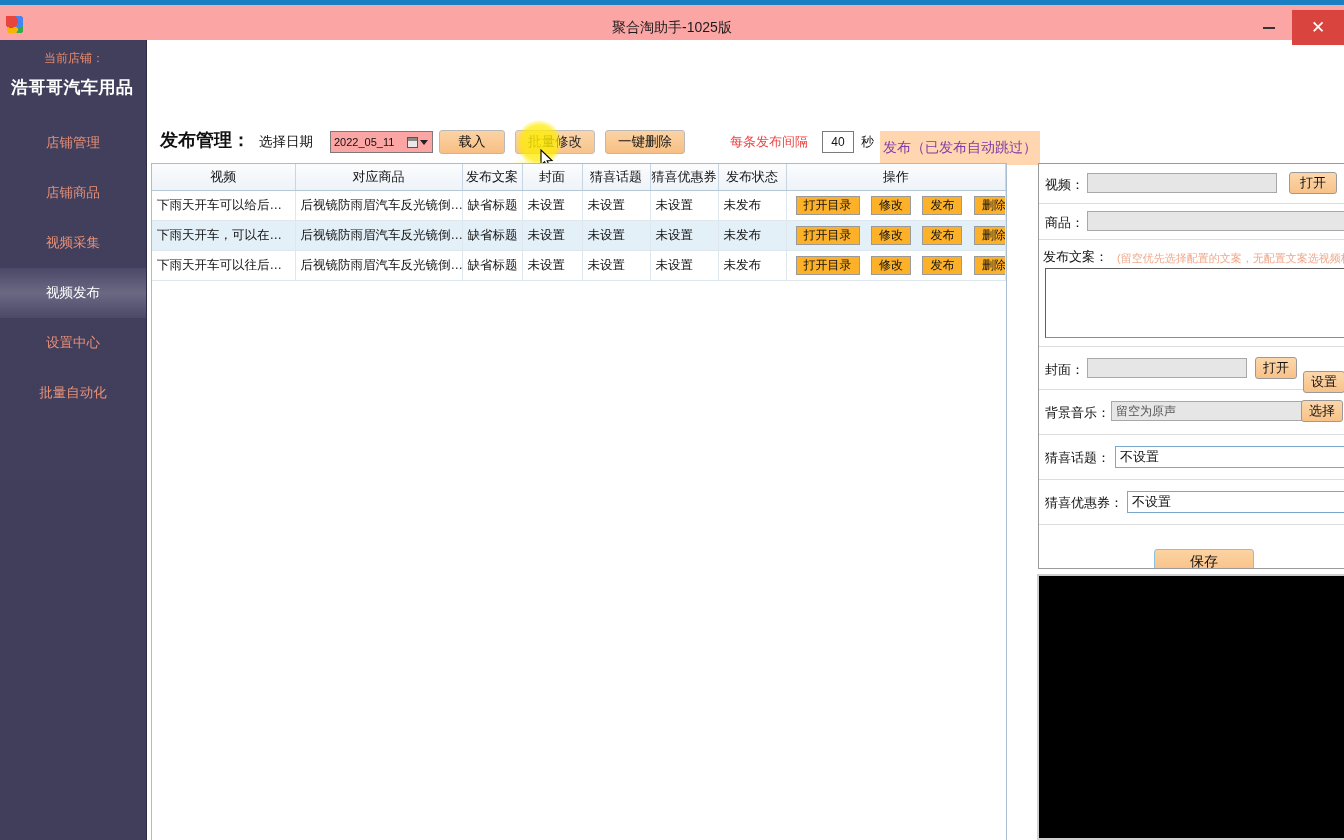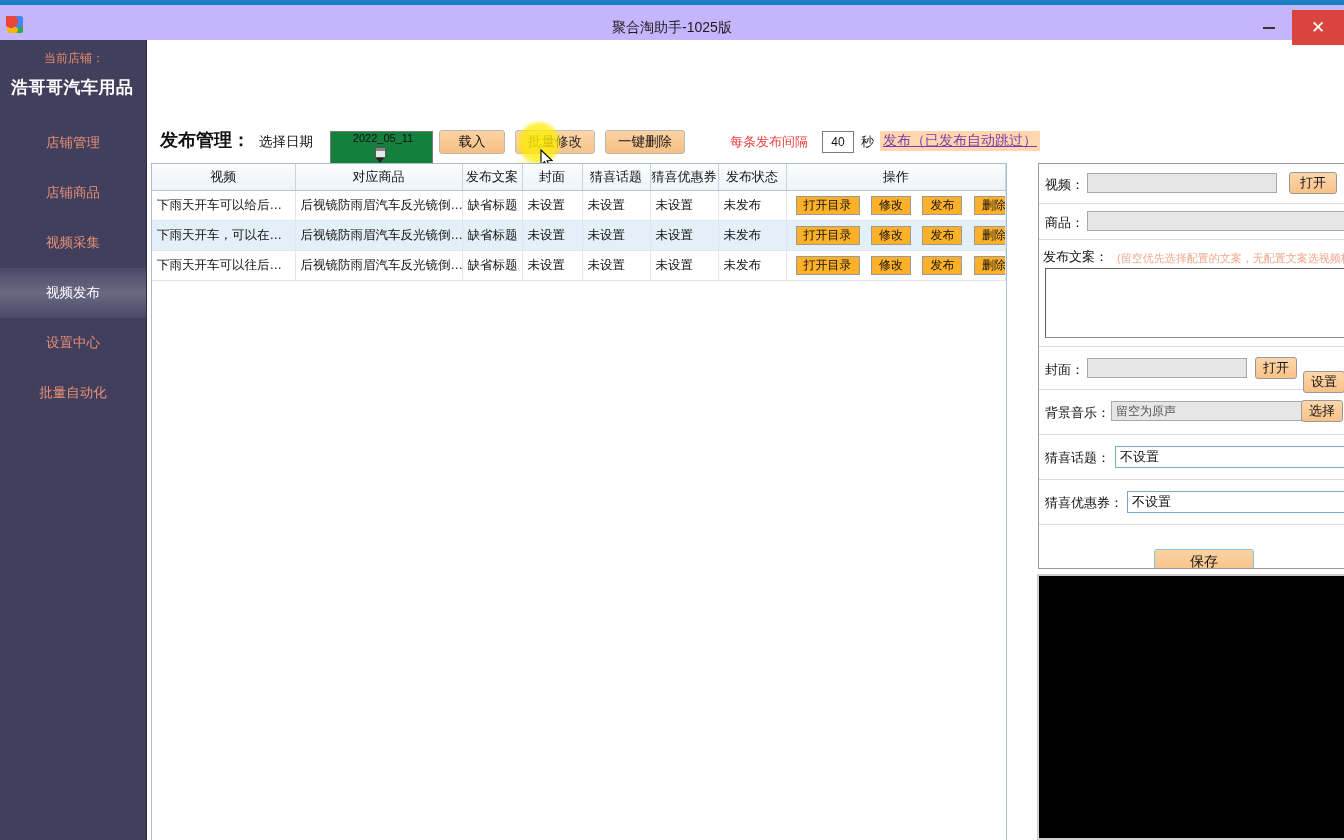--- a/index.html
+++ b/index.html
@@ -7,21 +7,21 @@
     width: 1344px; height: 840px;
     overflow: hidden;
     font-family: "Liberation Sans", "DejaVu Sans", sans-serif;
     background: #ffffff;
   }
   #app { position: relative; width: 1344px; height: 840px; background: #fff; }
 
   
   .titlebar {
     position: absolute; left: 0; top: 0; width: 1344px; height: 40px;
-    background: #c4b5fd;
+    background: #fca5a5;
     border-top: 5px solid #1a7fc1;
     display: flex; align-items: center;
   }
   .title-icon {
     position: absolute; left: 6px; top: 11px; width: 17px; height: 17px;
     background:
       radial-gradient(circle at 30% 30%, #e8453c 0 40%, transparent 41%),
       radial-gradient(circle at 72% 33%, #4285f4 0 36%, transparent 37%),
       radial-gradient(circle at 38% 72%, #f7b500 0 36%, transparent 37%),
       radial-gradient(circle at 72% 72%, #34a853 0 34%, transparent 35%);
@@ -72,23 +72,23 @@
   .manual {
     position: absolute; left: 1107px; top: 92px; font-size: 13px;
     color: #2424c8; text-decoration: underline; cursor: pointer;
   }
 
   
   .toolbar { position: absolute; left: 147px; top: 121px; width: 1197px; height: 42px; background: #fff; }
   .tb-title { position: absolute; left: 13px; top: 7px; font-size: 18px; font-weight: bold; color: #111; }
   .tb-datelabel { position: absolute; left: 112px; top: 12px; font-size: 13.5px; color: #111; }
   .date-picker {
-    position: absolute; left: 183px; top: 10px; width: 103px; height: 33px;
-    border: 1px solid #7a7a7a; background: #15803d; font-size: 11px; color: #111;
-    display: flex; align-items: center; cursor: pointer; flex-direction: column;
+    position: absolute; left: 183px; top: 10px; width: 103px; height: 22px;
+    border: 1px solid #7a7a7a; background: #fca5a5; font-size: 11px; color: #111;
+    display: flex; align-items: center; cursor: pointer;
   }
   .date-picker .dv { padding-left: 3px; flex: 1; }
   .cal-ic {
     width: 11px; height: 11px; border: 1px solid #555; background: #e9e9e9;
     position: relative; margin-right: 2px;
   }
   .cal-ic::before { content:""; position:absolute; left:0; right:0; top:0; height:3px; background:#888; }
   .dd-arrow { width: 0; height: 0; border-left: 4px solid transparent; border-right: 4px solid transparent;
               border-top: 5px solid #222; margin-right: 4px; }
 
@@ -111,21 +111,21 @@
 
   .intv-label { position: absolute; left: 583px; top: 12px; font-size: 13px; color: #ef4444; }
   .intv-input {
     position: absolute; left: 675px; top: 10px; width: 32px; height: 22px;
     border: 1px solid #7b7b7b; background: #fff; font-size: 12px; color: #111;
     text-align: center; line-height: 20px;
   }
   .intv-unit { position: absolute; left: 714px; top: 12px; font-size: 13px; color: #111; }
   .publish-link {
     position: absolute; left: 733px; top: 10px; font-size: 14px; color: #7e3ba8;
-    background: #ffd6b0; padding: 1px 3px; text-decoration: underline; cursor: pointer; white-space: nowrap;
+    background: #ffd6b0; padding: 8px 3px; cursor: pointer; white-space: nowrap;
   }
 
   
   .tablewrap {
     position: absolute; left: 151px; top: 163px; width: 856px; height: 802px;
     border: 1px solid #a9bdd0; background: #fff;
   }
   table.grid { border-collapse: collapse; width: 100%; table-layout: fixed; }
   table.grid th {
     height: 26px; background: linear-gradient(180deg,#fbfcfd 0%, #eef3f8 100%);

